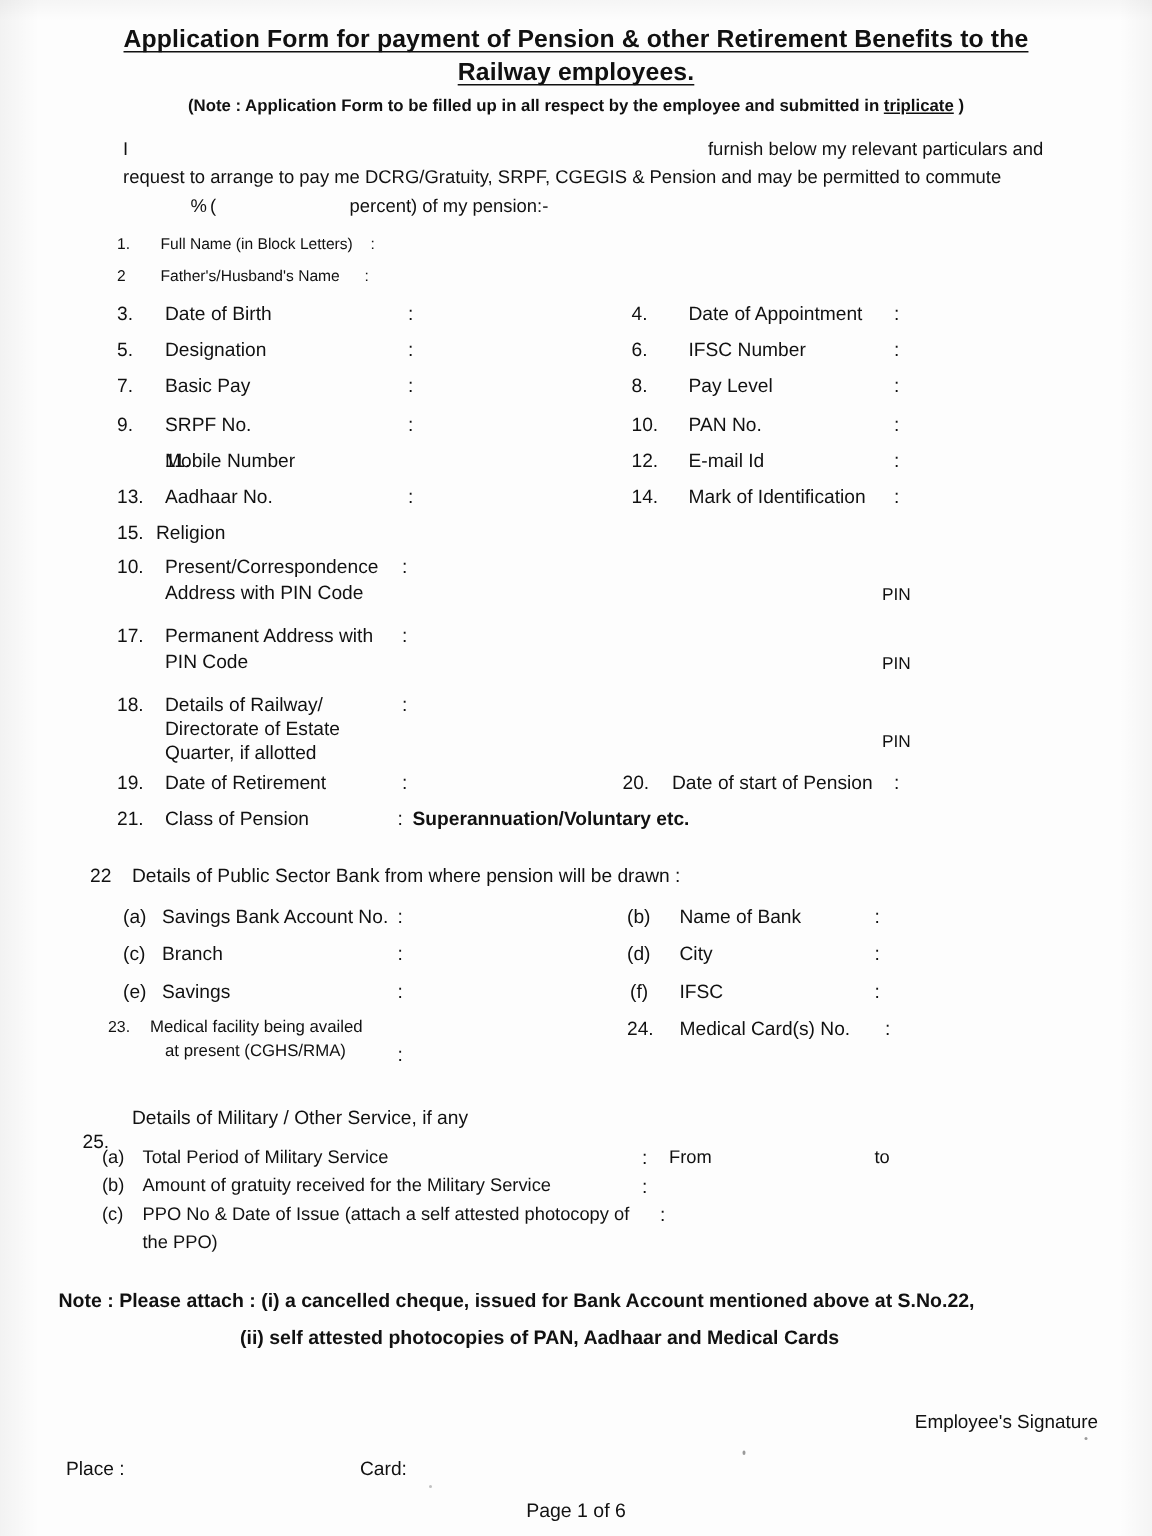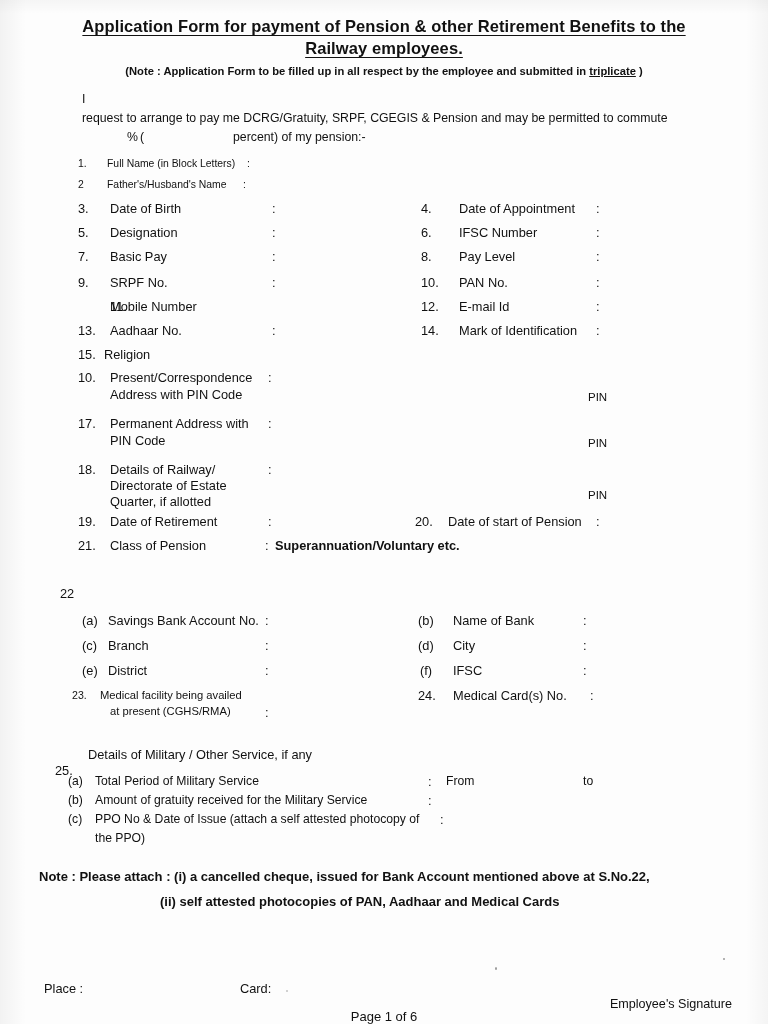--- a/index.html
+++ b/index.html
@@ -126,20 +126,21 @@
     <div class="title-line title-l2">Railway employees.</div>
     <div class="subtitle">
       <span>(Note : Application Form to be filled up in all respect by the employee and submitted in </span><u>triplicate</u><span> )</span>
     </div>
   </div>
 
   <div class="intro">
     <div style="position:relative;height:19px;">
       <span style="position:absolute;left:0;top:0;">I</span>
       <span class="dots" style="position:absolute;left:9px;top:1px;width:381px;"></span>
+      <span style="position:absolute;left:390px;top:0;">furnish  below  my  relevant  particulars  and</span>
     </div>
     <div style="position:relative;height:19px;">
       <span style="position:absolute;left:0;top:0;">request to arrange to pay me DCRG/Gratuity, SRPF, CGEGIS &amp; Pension and may be permitted to commute</span>
     </div>
     <div style="position:relative;height:19px;">
       <span class="dots" style="position:absolute;left:0px;top:1px;width:44px;"></span>
       <span style="position:absolute;left:45px;top:0;">%</span>
       <span style="position:absolute;left:58px;top:0;">(</span>
       <span class="dots" style="position:absolute;left:64px;top:1px;width:84px;"></span>
       <span style="position:absolute;left:151px;top:0;">percent) of my pension:-</span>
@@ -280,23 +281,24 @@
 
     <div class="row" style="height:24px;">
       <span class="num" style="left:78px;top:1px;">21.</span>
       <span class="lbl" style="left:110px;top:1px;">Class of Pension</span>
       <span class="colon" style="left:265px;top:1px;">:</span>
       <span class="lbl" style="left:275px;top:1px;font-weight:bold;">Superannuation/Voluntary etc.</span>
       <span class="dots dotline" style="left:448px;top:2px;width:290px;"></span>
     </div>
   </div>
 
-  <div style="position:relative;margin-top:24px;">
+  <div style="position:relative;margin-top:14px;">
     <div class="row" style="height:27px;">
       <span class="num" style="left:60px;top:1px;">22</span>
+      <span class="lbl" style="left:88px;top:1px;">Details of Public Sector Bank from where pension will be drawn :</span>
     </div>
 
     <div class="row" style="height:25px;">
       <span class="num" style="left:82px;top:1px;">(a)</span>
       <span class="lbl" style="left:108px;top:1px;">Savings Bank Account No.</span>
       <span class="colon" style="left:265px;top:1px;">:</span>
       <span class="dots dotline" style="left:284px;top:2px;width:124px;"></span>
       <span class="num" style="left:418px;top:1px;">(b)</span>
       <span class="lbl" style="left:453px;top:1px;">Name of Bank</span>
       <span class="colon" style="left:583px;top:1px;">:</span>
@@ -309,21 +311,21 @@
       <span class="colon" style="left:265px;top:1px;">:</span>
       <span class="dots dotline" style="left:284px;top:2px;width:124px;"></span>
       <span class="num" style="left:418px;top:1px;">(d)</span>
       <span class="lbl" style="left:453px;top:1px;">City</span>
       <span class="colon" style="left:583px;top:1px;">:</span>
       <span class="dots dotline" style="left:598px;top:2px;width:135px;"></span>
     </div>
 
     <div class="row" style="height:25px;">
       <span class="num" style="left:82px;top:1px;">(e)</span>
-      <span class="lbl" style="left:108px;top:1px;">District</span>
+      <span class="lbl" style="left:108px;top:1px;">Savings</span>
       <span class="colon" style="left:265px;top:1px;">:</span>
       <span class="dots dotline" style="left:284px;top:2px;width:124px;"></span>
       <span class="num" style="left:420px;top:1px;">(f)</span>
       <span class="lbl" style="left:453px;top:1px;">IFSC</span>
       <span class="colon" style="left:583px;top:1px;">:</span>
       <span class="dots dotline" style="left:598px;top:2px;width:135px;"></span>
     </div>
 
     <div class="row" style="height:46px;">
       <span class="num small" style="left:72px;top:2px;font-size:10.6px;">23.</span>
@@ -378,21 +380,21 @@
     <div class="row note-final" style="height:25px;">
       <span style="position:absolute;left:39px;top:0;">Note : Please attach : (i) a cancelled cheque, issued for Bank Account mentioned above at S.No.22,</span>
     </div>
     <div class="row note-final" style="height:25px;">
       <span style="position:absolute;left:160px;top:0;">(ii) self attested photocopies of PAN, Aadhaar and Medical Cards</span>
     </div>
   </div>
 
   <div style="position:relative;margin-top:32px;">
     <div class="row sig" style="height:30px;">
-      <span style="position:absolute;right:36px;top:0;margin-top:46px;">Employee's Signature</span>
+      <span style="position:absolute;right:36px;top:0;">Employee's Signature</span>
     </div>
     <div class="row" style="height:28px;">
       <span class="lbl" style="left:44px;top:0px;">Place :</span>
       <span class="dots dotline" style="left:85px;top:1px;width:115px;"></span>
       <span class="lbl" style="left:240px;top:0px;">Card:</span>
       <span class="dots dotline" style="left:277px;top:1px;width:113px;"></span>
     </div>
     <div class="row footer-page" style="height:26px;">
       <span style="position:absolute;left:0;right:0;text-align:center;">Page 1 of 6</span>
     </div>

